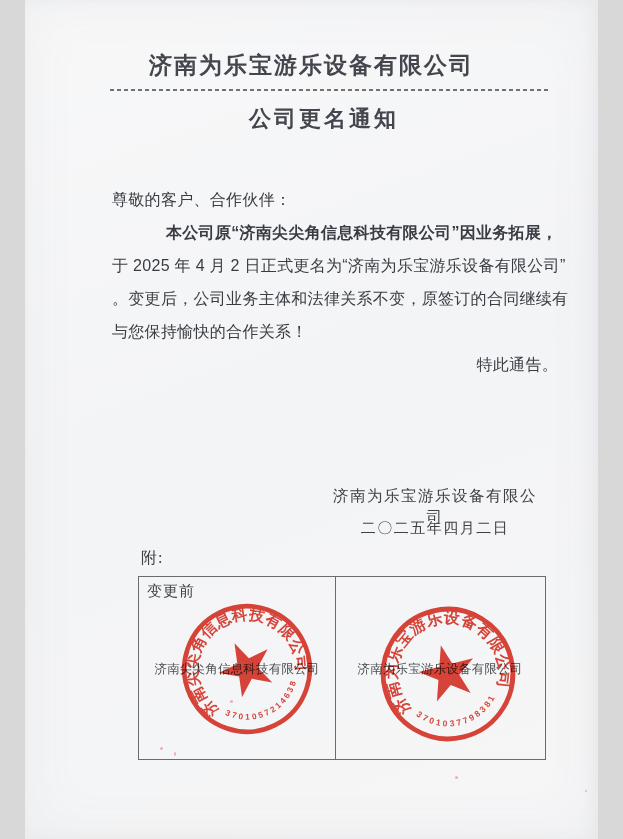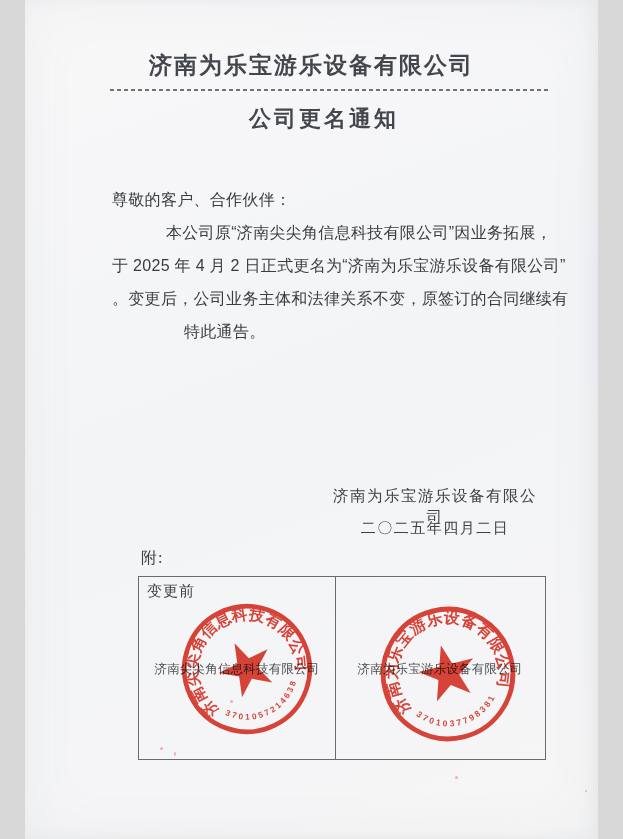--- a/index.html
+++ b/index.html
@@ -33,22 +33,22 @@
     text-align:center;font-size:22px;font-weight:600;letter-spacing:3px;
     color:#43464d;
     padding-left:25px;
   }
   .body-block{
     position:absolute;top:183px;left:87px;width:446px;
     font-family:"Liberation Sans","DejaVu Sans",sans-serif;
     font-size:16px;font-weight:500;color:#393c42;
   }
   .body-line{height:33px;line-height:33px;letter-spacing:0.3px;white-space:nowrap;}
-  .body-line.indent1{text-indent:54px;}
-  .body-line.indent2{text-indent:72px;}
+  .body-line.indent1{text-indent:54px;font-weight:bold;}
+  .body-line.indent2{text-indent:72px;text-align:right;}
   .signature-company{
     position:absolute;top:486px;left:300px;width:220px;
     text-align:center;font-size:15.5px;letter-spacing:1.5px;color:#3e4147;
   }
   .signature-date{
     position:absolute;top:519px;left:330px;width:160px;
     text-align:center;font-size:15px;letter-spacing:1.5px;color:#3e4147;
   }
   .attach-label{
     position:absolute;top:548px;left:116px;
@@ -95,20 +95,21 @@
 
   <div class="title-divider"></div>
 
   <div class="notice-title">公司更名通知</div>
 
   <div class="body-block">
     <div class="body-line">尊敬的客户、合作伙伴：</div>
     <div class="body-line indent1">本公司原“济南尖尖角信息科技有限公司”因业务拓展，</div>
     <div class="body-line">于 2025 年 4 月 2 日正式更名为“济南为乐宝游乐设备有限公司”</div>
     <div class="body-line">。变更后，公司业务主体和法律关系不变，原签订的合同继续有</div>
+    <div class="body-line">与您保持愉快的合作关系！</div>
     <div class="body-line indent2">特此通告。</div>
   </div>
 
   <div class="signature-company">济南为乐宝游乐设备有限公司</div>
   <div class="signature-date">二〇二五年四月二日</div>
 
   <div class="attach-label">附:</div>
 
   <div class="attach-table">
     <div class="attach-cell before">

